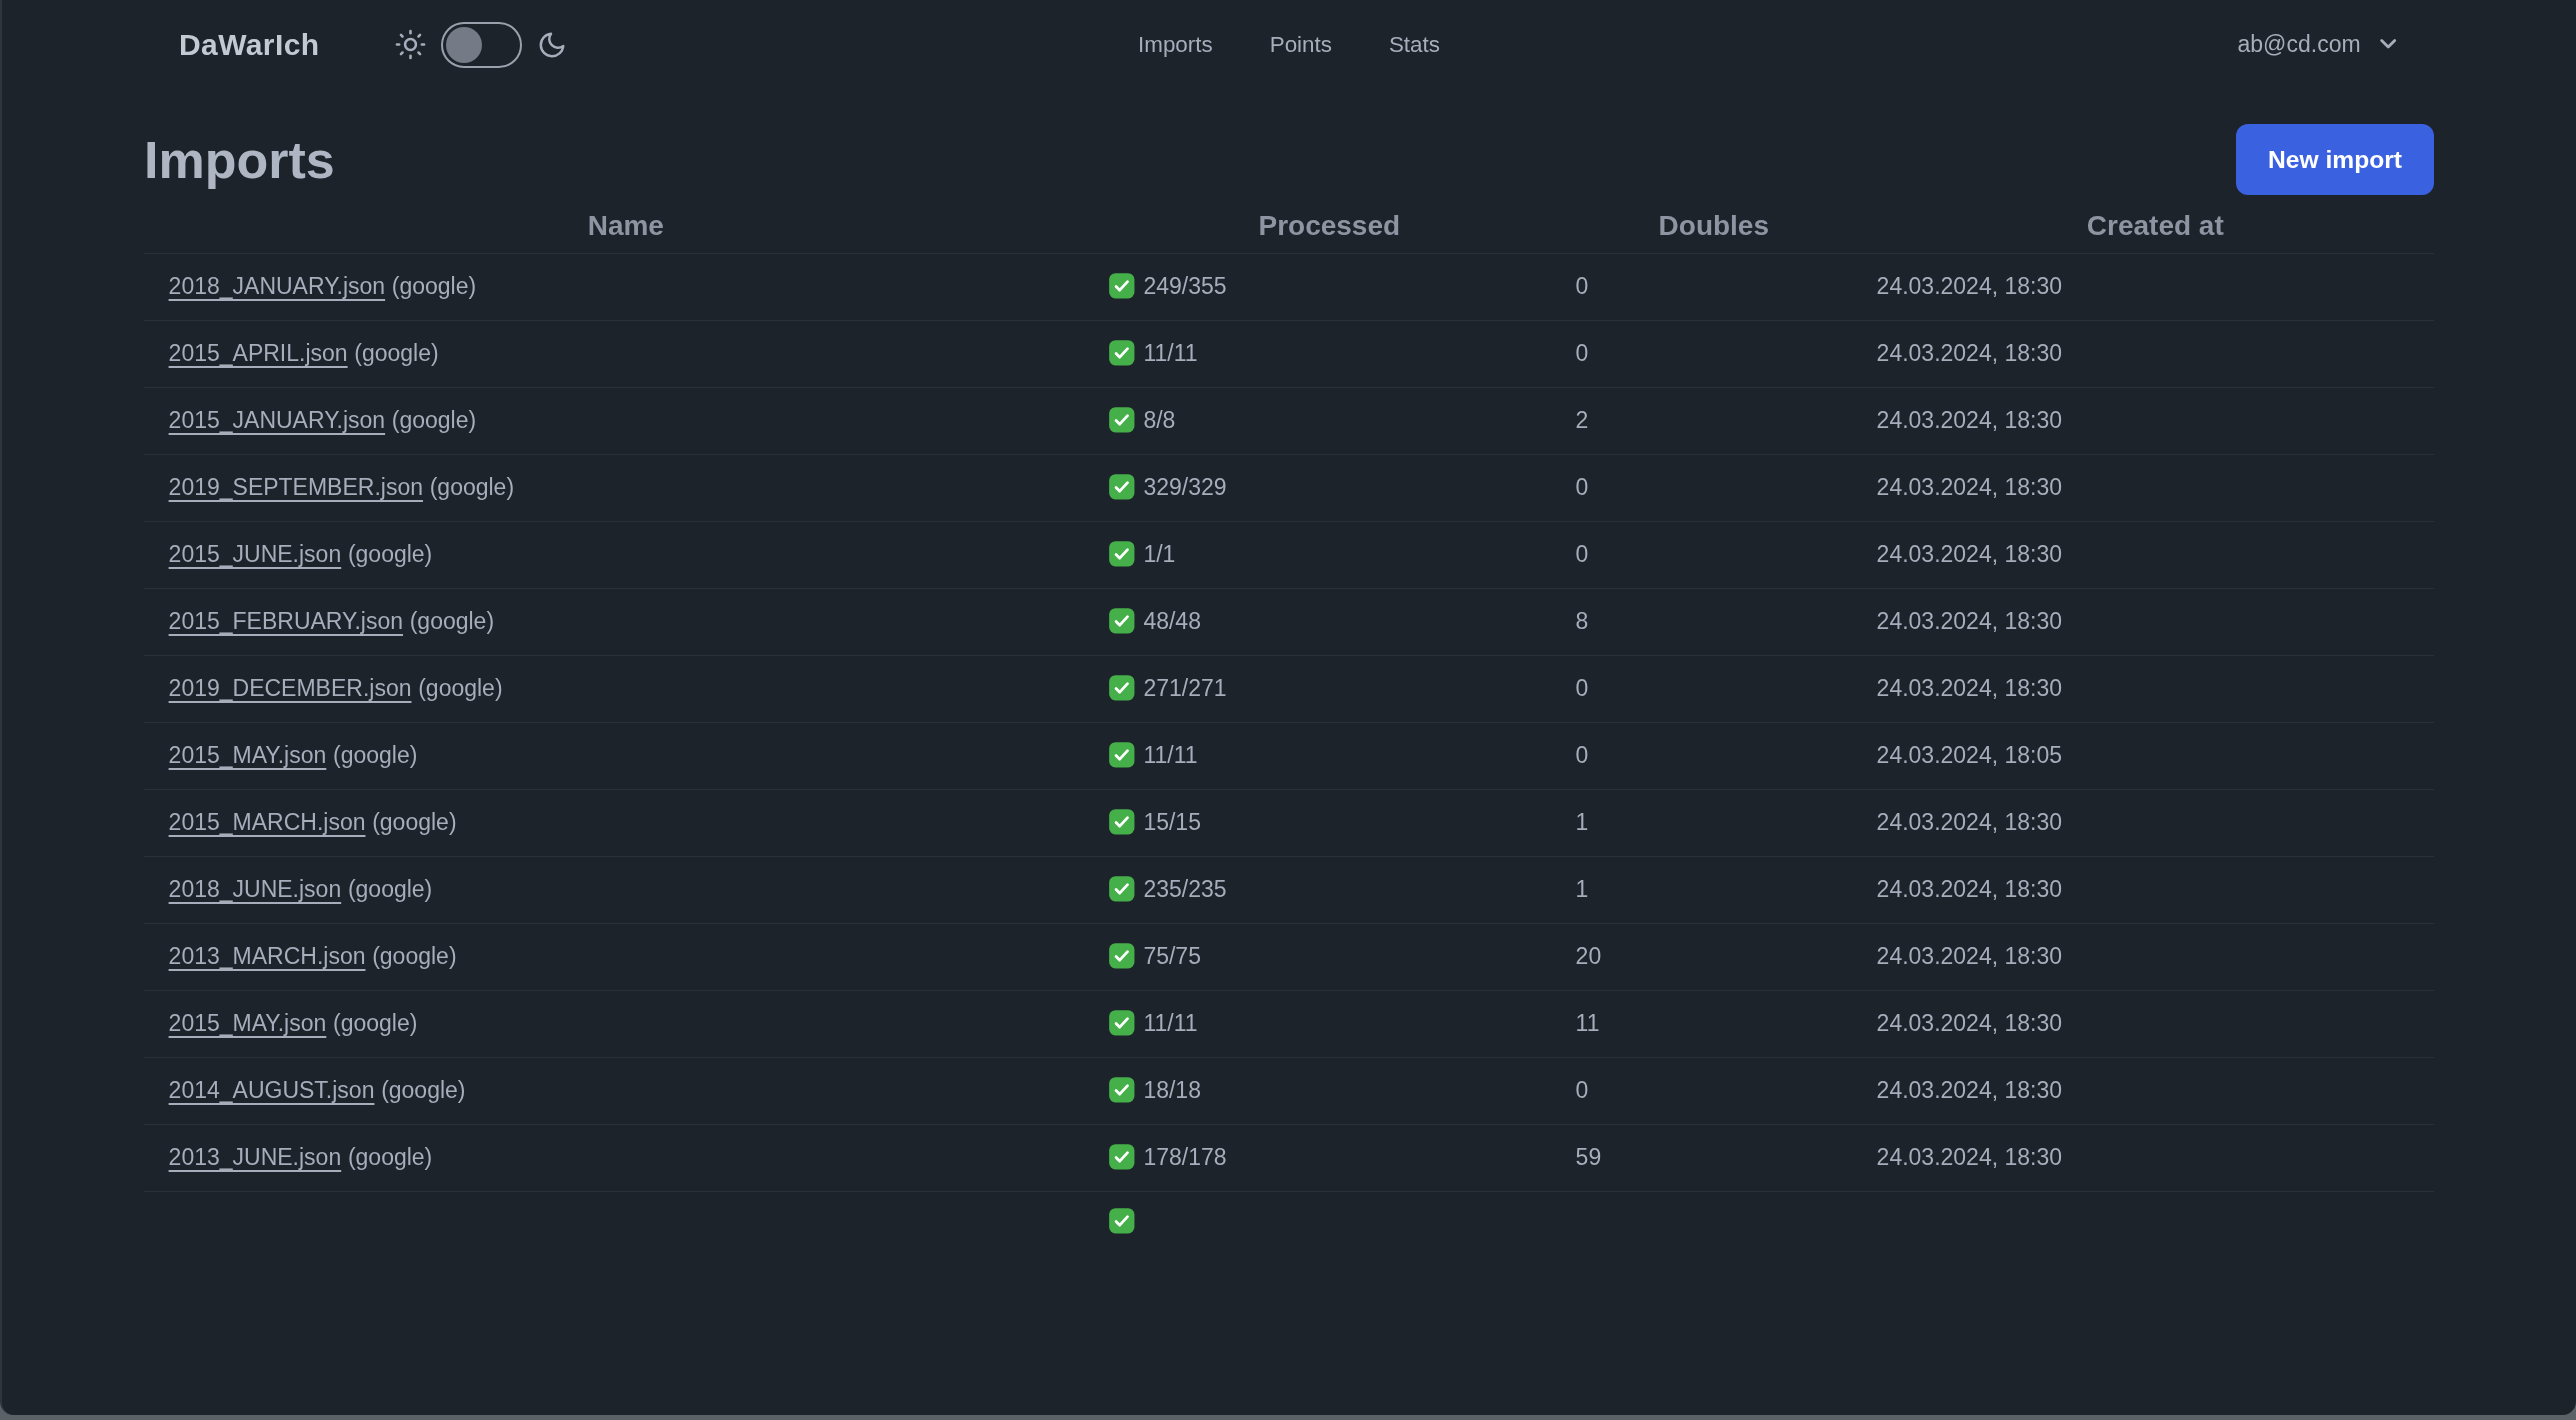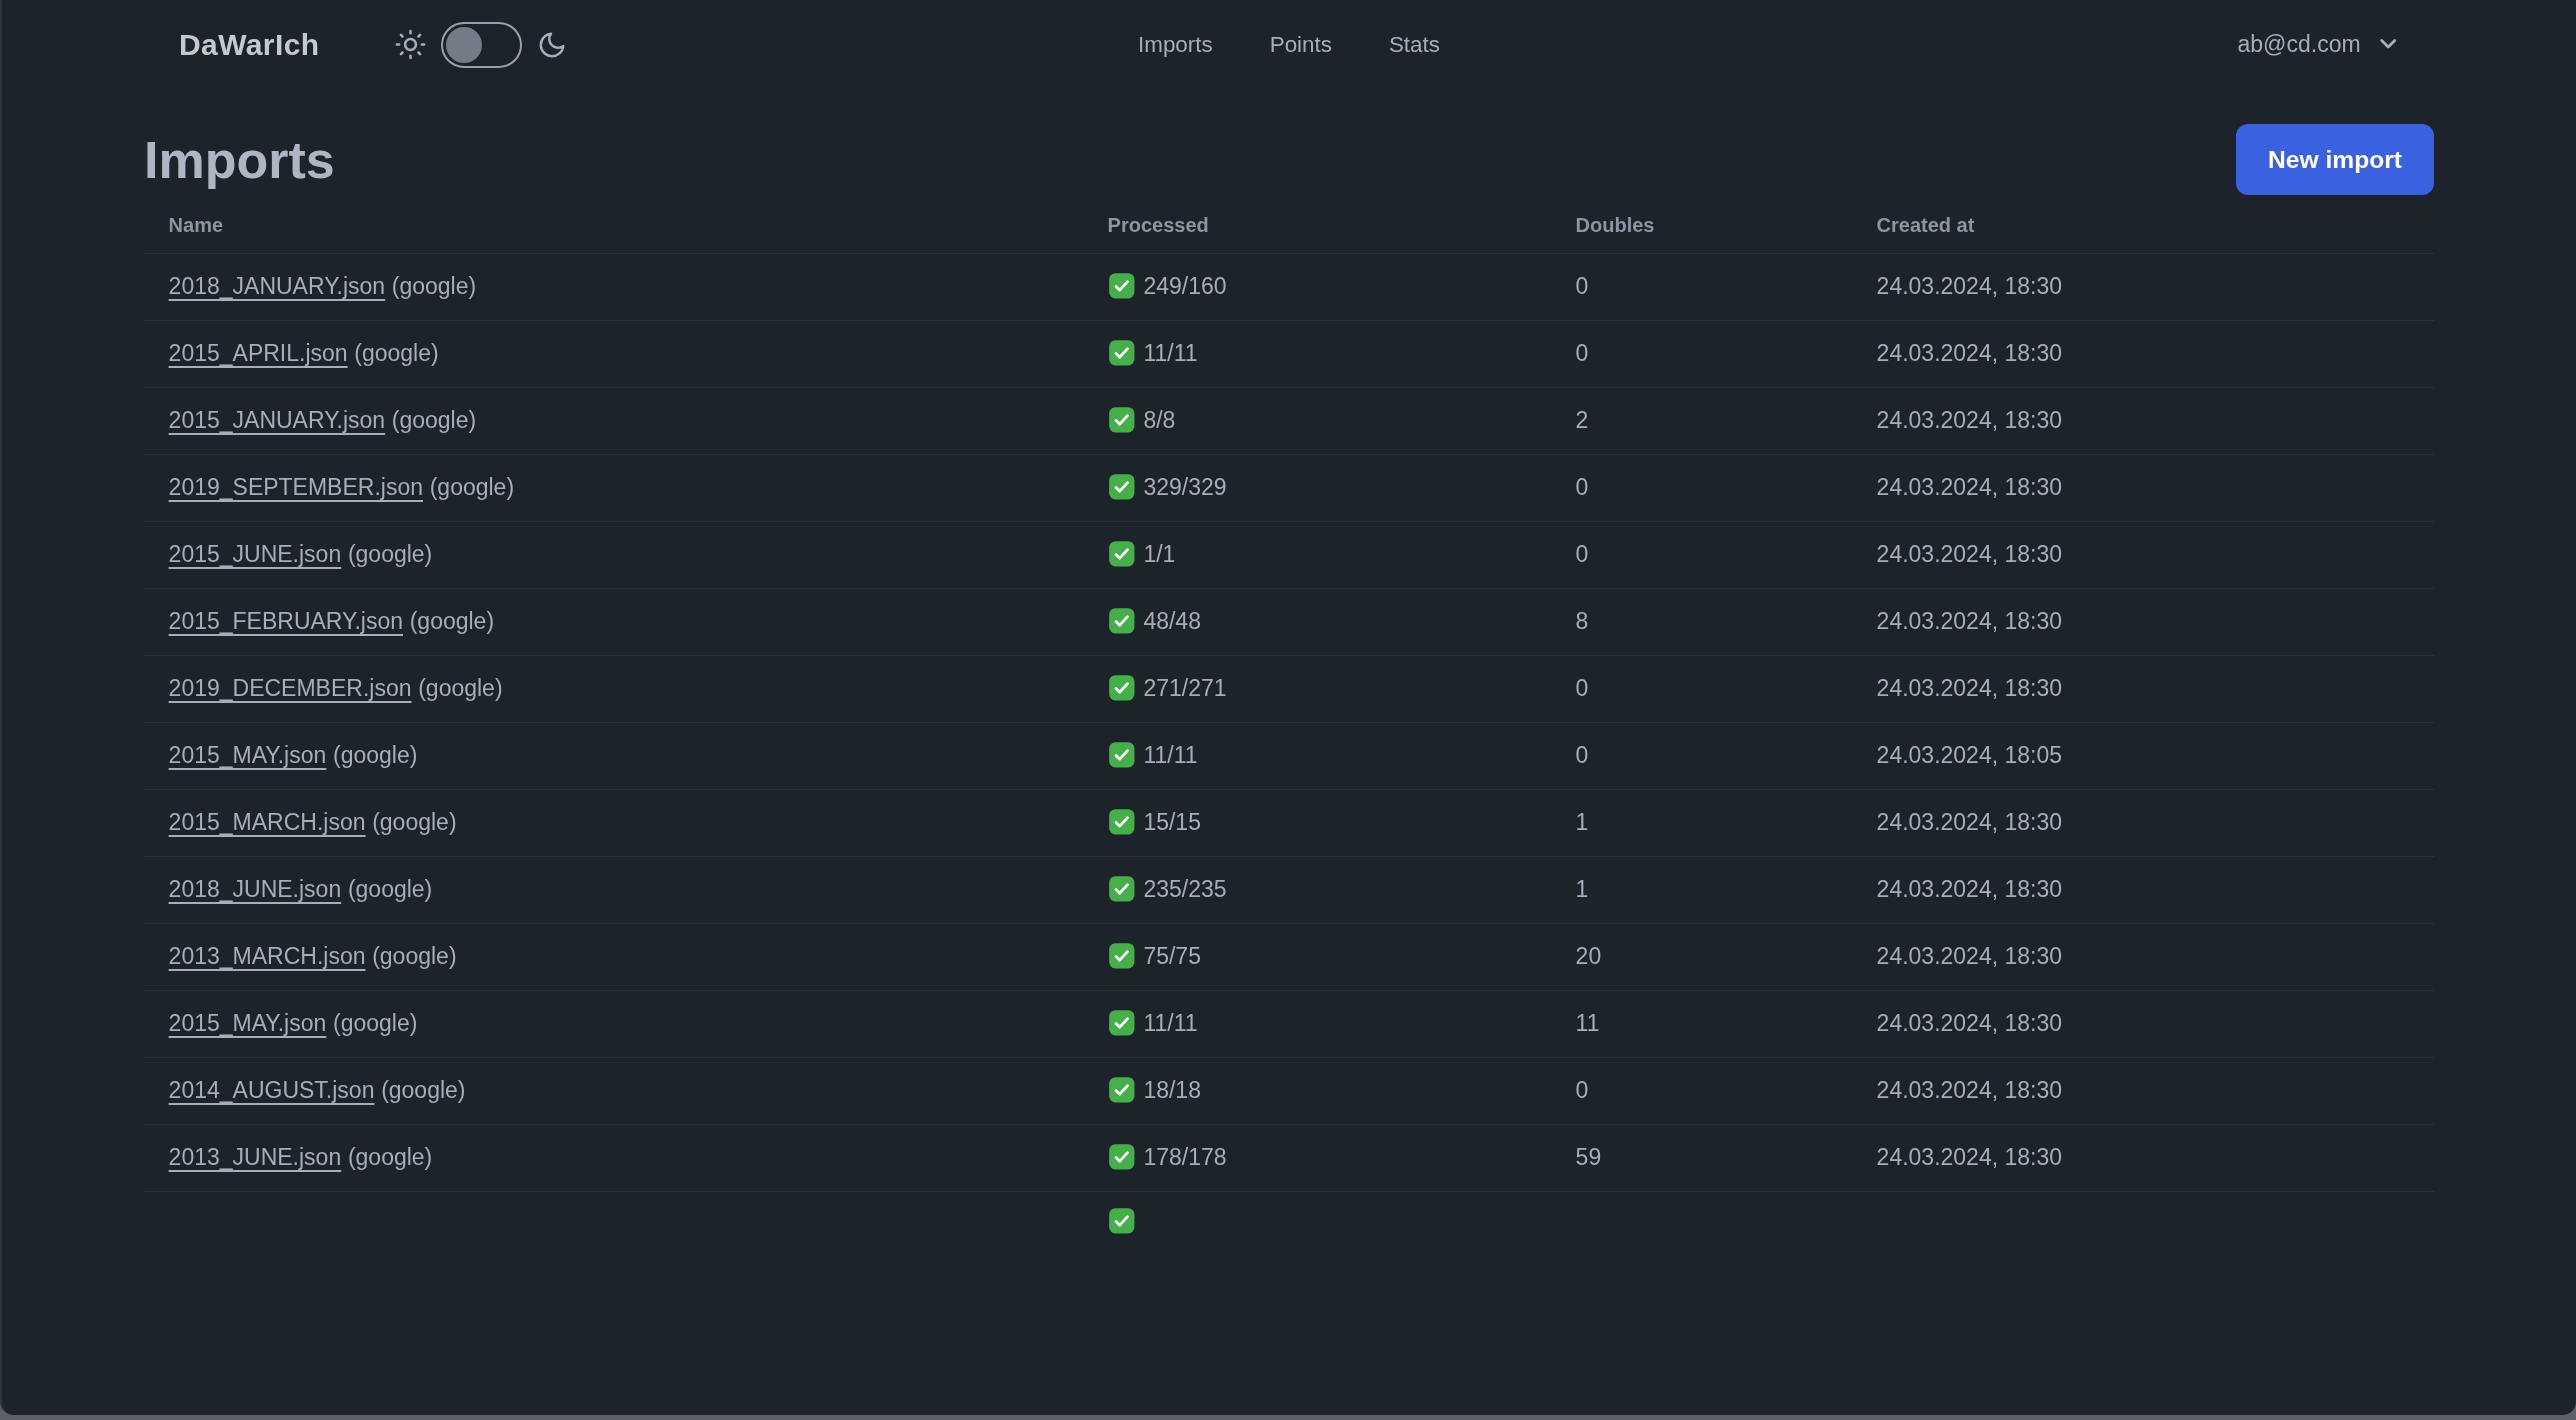--- a/index.html
+++ b/index.html
@@ -64,23 +64,23 @@
     font-size: 24.6px; font-weight: 700;
     border: none; border-radius: 12px; cursor: pointer;
   }
 
   
   table.imports {
     width: 100%; margin-top: 3px;
     border-collapse: collapse; table-layout: fixed;
   }
   table.imports th {
-    height: 54px; text-align: left; vertical-align: middle;
+    height: 54px; text-align: center; vertical-align: middle;
     padding: 0 0 0 24.6px;
-    font-size: 20px; font-weight: 700; color: #8d95a2;
+    font-size: 28px; font-weight: 700; color: #8d95a2;
   }
   table.imports td {
     height: 67px; vertical-align: middle;
     padding: 0 0 0 24.6px;
     font-size: 23px; color: #a6adbb;
     border-top: 1.5px solid #2a313b;
     white-space: nowrap; overflow: hidden;
   }
   .file-link {
     color: #a6adbb; cursor: pointer;
@@ -170,21 +170,21 @@
           <tr>
     <td>
       <a class="file-link">2018_JANUARY.json</a><span class="src">(google)</span>
     </td>
     <td>
       <span class="check">
         <svg width="27.6" height="27.6" viewBox="0 0 24 24">
           <rect x="1" y="1" width="22" height="22" rx="5.5" fill="#45b049"></rect>
           <path d="M7 12.6l3.2 3.2 6.8-7.4" fill="none" stroke="#ffffff" stroke-width="2.4" stroke-linecap="round" stroke-linejoin="round"></path>
         </svg>
-      </span><span>249/160</span>
+      </span><span>249/355</span>
     </td>
     <td>0</td>
     <td>24.03.2024, 18:30</td>
   </tr>
           <tr>
     <td>
       <a class="file-link">2015_APRIL.json</a><span class="src">(google)</span>
     </td>
     <td>
       <span class="check">

